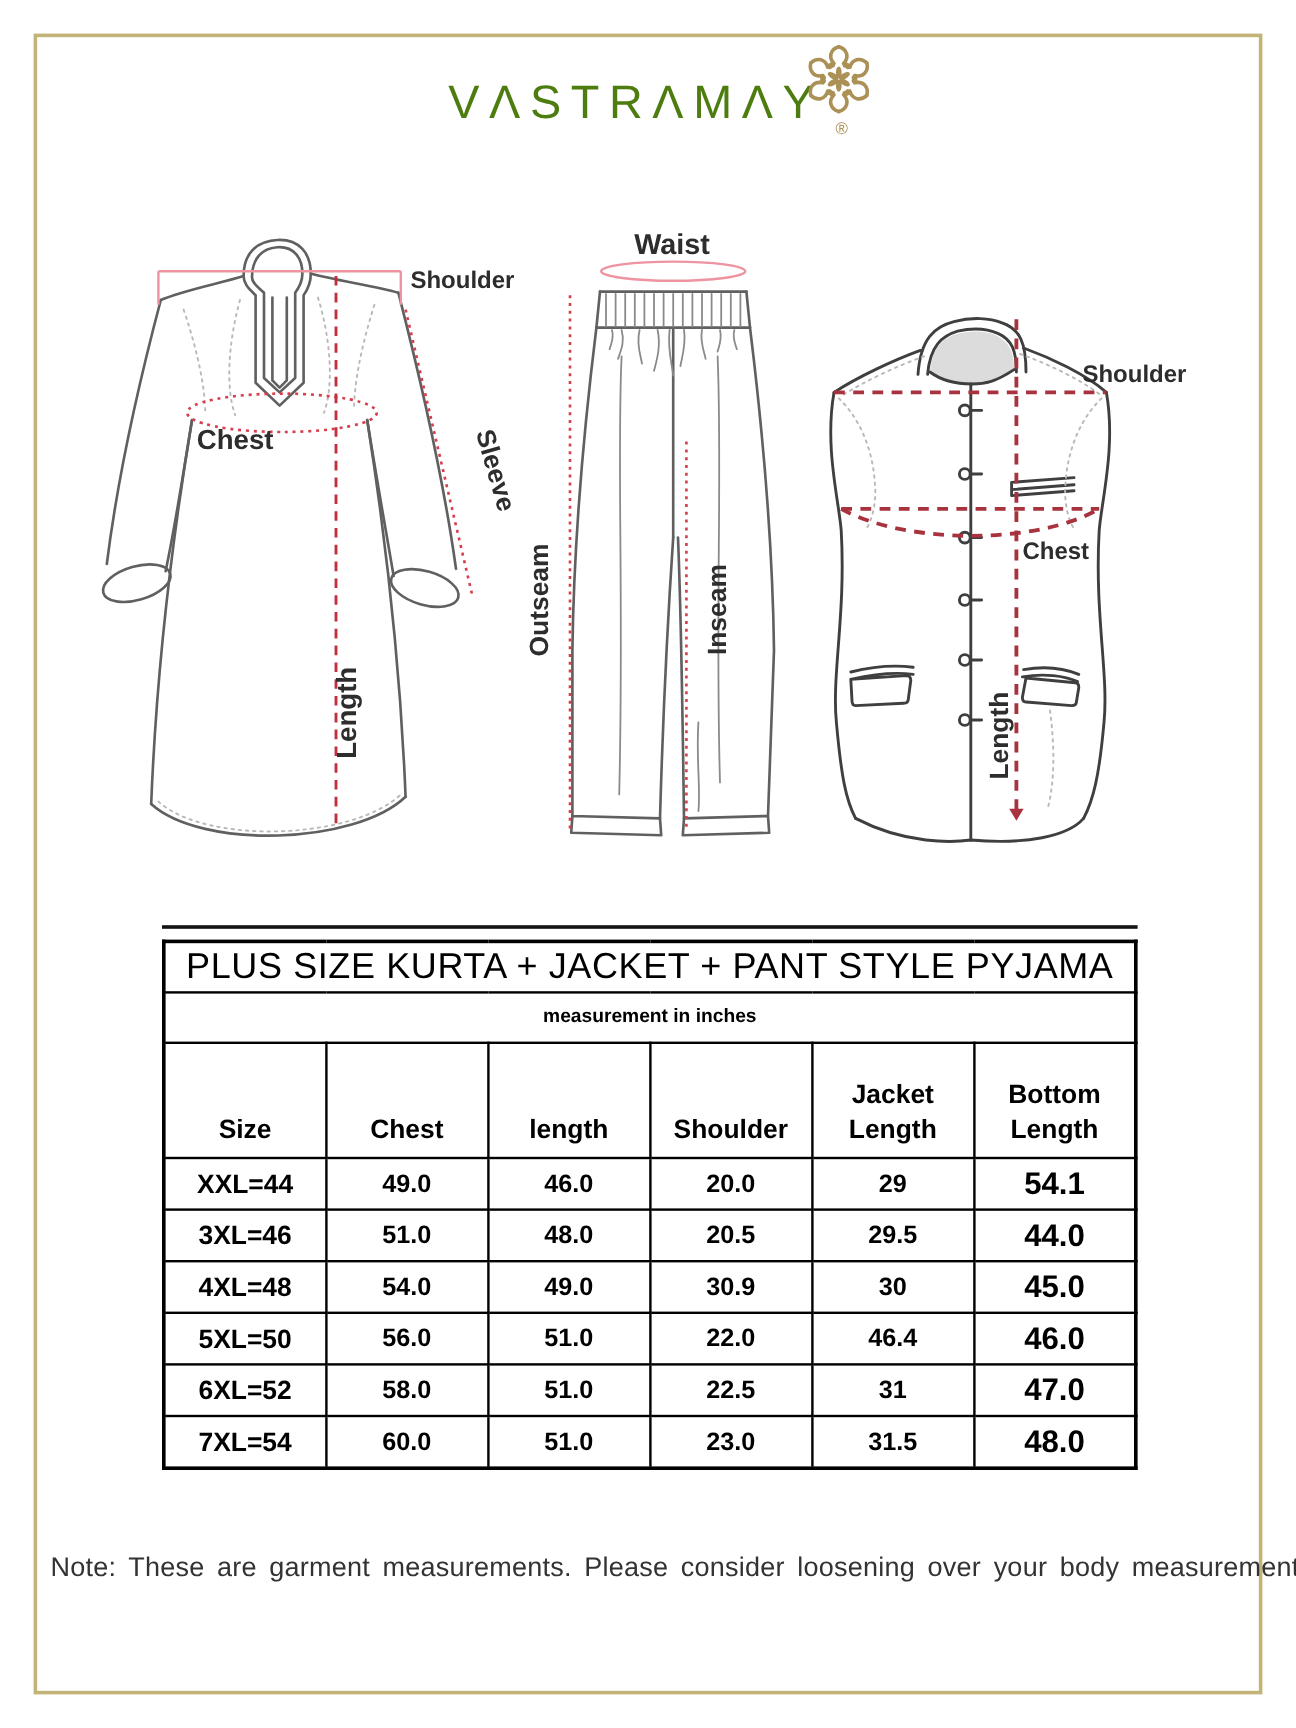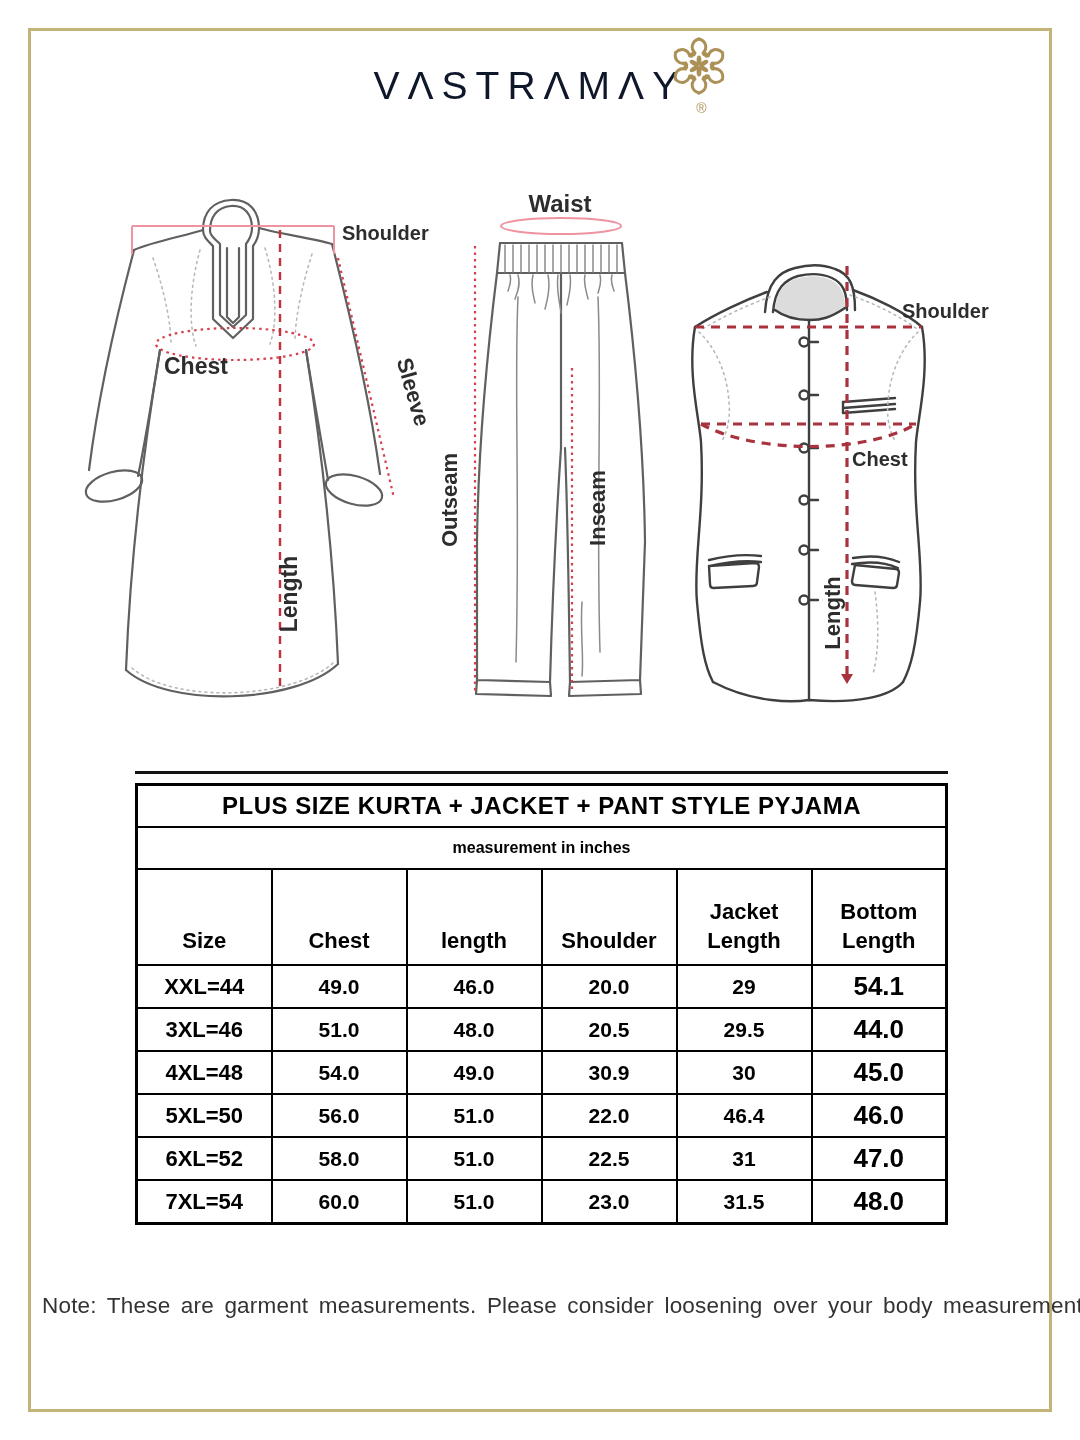--- a/index.html
+++ b/index.html
@@ -2,42 +2,42 @@
 <html><head>
 <meta charset="utf-8">
 <style>
   html,body{margin:0;padding:0;width:1080px;height:1440px;background:#ffffff;overflow:hidden;}
   body{font-family:"Liberation Sans", sans-serif;position:relative;}
   .frame{position:absolute;left:28px;top:28px;right:28px;bottom:28px;border:3px solid #c2b377;pointer-events:none;}
 
   
   .logo{position:absolute;top:64px;left:0;right:0;display:flex;justify-content:center;}
   .logo-inner{position:relative;}
-  .wordmark{font-size:39px;font-weight:400;letter-spacing:8px;color:#0f172a;}
+  .wordmark{font-size:39px;font-weight:400;letter-spacing:8px;color:#4d7c0f;}
   .reg{font-size:14px;color:#ac9157;position:relative;top:14px;margin-left:10px;}
   .logo-icon{position:absolute;right:-30px;top:-34px;width:76px;height:72px;}
 
   
   .diag{position:absolute;}
   .sketch{stroke:#606060;stroke-width:2.2;fill:none;stroke-linecap:round;stroke-linejoin:round;}
   .sketch2{stroke:#3f3f3f;stroke-width:2.4;fill:none;stroke-linecap:round;stroke-linejoin:round;}
   .dots{stroke:#b9b9b9;stroke-width:1.6;fill:none;stroke-dasharray:2 4;stroke-linecap:round;}
   .thin{stroke:#8a8a8a;stroke-width:1.5;fill:none;stroke-linecap:round;}
   .red-dot{stroke:#d6404e;stroke-width:2.2;fill:none;stroke-dasharray:2.5 4;}
   .red-dash{stroke:#c22f3f;stroke-width:2.4;fill:none;stroke-dasharray:8 6;}
   .red-dash-bold{stroke:#a8323e;stroke-width:3.2;fill:none;stroke-dasharray:9 7;}
   .pink{stroke:#ee93a0;stroke-width:2;fill:none;}
   .dlabel{fill:#2d2d2d;font-weight:bold;font-family:"Liberation Sans",sans-serif;}
 
   
   .table-top-rule{position:absolute;left:135px;top:771px;width:813px;height:3px;background:#141414;}
   table.size{position:absolute;left:135px;top:783px;width:813px;border-collapse:collapse;table-layout:fixed;background:#fff;}
   table.size td,table.size th{border:2px solid #000;text-align:center;vertical-align:middle;color:#000;padding:0;}
   table.size{border:3px solid #000;}
-  .t-title{font-size:24px;font-weight:bold;height:40px;letter-spacing:0.5px;}
+  .t-title{font-size:30px;font-weight:normal;height:40px;letter-spacing:0.5px;}
   .t-sub{font-size:16px;font-weight:bold;height:40px;}
   .t-colhead{font-size:22px;font-weight:bold;height:86px;vertical-align:bottom !important;padding-bottom:8px !important;white-space:pre-line;line-height:1.35;}
   .t-row td{font-size:21px;font-weight:bold;height:41px;}
   .t-row td.c-size{font-size:22px;}
   .t-row td.c-bottom{font-size:26px;}
 
   
   .note{position:absolute;left:42px;top:1286px;width:992px;color:#333;font-size:22.5px;line-height:40px;letter-spacing:0.2px;word-spacing:4px;}
   .note .l1{text-align:left;white-space:nowrap;}
   .note .l2{text-align:right;white-space:nowrap;}

